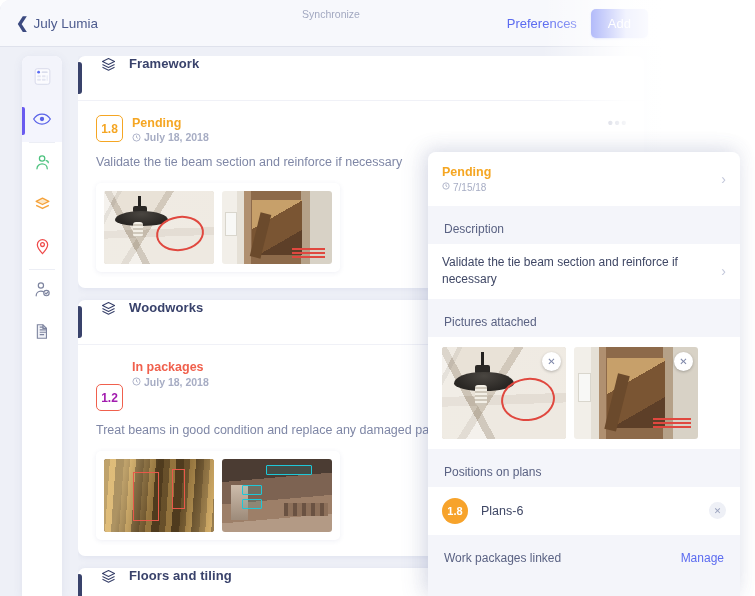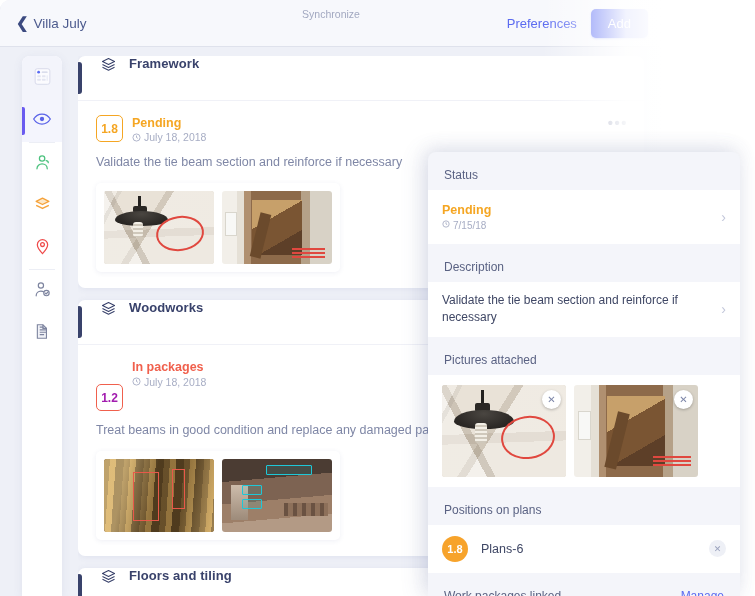--- a/index.html
+++ b/index.html
@@ -95,21 +95,21 @@
   .badge{
     min-width:27px;height:27px;border-radius:5px;border:1.6px solid #f5a623;
     color:#f5a623;font-size:12px;font-weight:700;
     display:flex;align-items:center;justify-content:center;padding:0 3px;
     box-sizing:border-box;
   }
   .badge.red{border-color:#f0604d;color:#a21caf;margin-top:25px;}
   .st-text{display:flex;flex-direction:column;gap:1px;padding-top:1px;}
   .st-label{font-size:12.5px;font-weight:700;color:#f5a623;line-height:1.15;}
   .st-label.red{color:#f0604d;}
-  .st-date{font-size:10.5px;color:#a7adc4;display:flex;align-items:center;gap:3px;}
+  .st-date{font-size:10.5px;color:#a7adc4;display:flex;align-items:center;gap:3px;font-weight:bold;}
   .dots{
     position:absolute;right:16px;top:14px;color:#8e95b3;font-size:15px;
     letter-spacing:1.5px;cursor:pointer;line-height:1;font-weight:700;
   }
   .desc{
     margin-top:11px;font-size:12.5px;color:#7f87a6;line-height:1.35;
     white-space:nowrap;
   }
   .thumbs{
     margin-top:12px;background:#fff;border-radius:5px;
@@ -231,21 +231,21 @@
 </head>
 <body>
 
 <div class="app">
 
   <div class="page">
 
     <div class="topbar">
       <div class="back">
         <span class="chev">❮</span>
-        <span>Villa July</span>
+        <span>July Lumia</span>
       </div>
       <div class="title-wrap">
         <div class="subtitle">Synchronize</div>
       </div>
       <div class="top-right">
         <span class="prefs">Preferences</span>
         <button class="addbtn">Add</button>
       </div>
     </div>
 
@@ -441,21 +441,20 @@
         </div>
       </div>
 
     </div>
 
     <div class="page-fade"></div>
   </div>
 
   <div class="detail">
 
-    <div class="sec-label">Status</div>
     <div class="sec-row">
       <div>
         <div class="pend">Pending</div>
         <div class="pend-date">
           <svg width="8" height="8" viewBox="0 0 24 24" fill="none" stroke="#a7adc4" stroke-width="2.6">
             <circle cx="12" cy="12" r="9.5"></circle>
               <path d="M12 6.8V12l3.6 2.2"></path>
           </svg>
           <span>7/15/18</span>
         </div>

